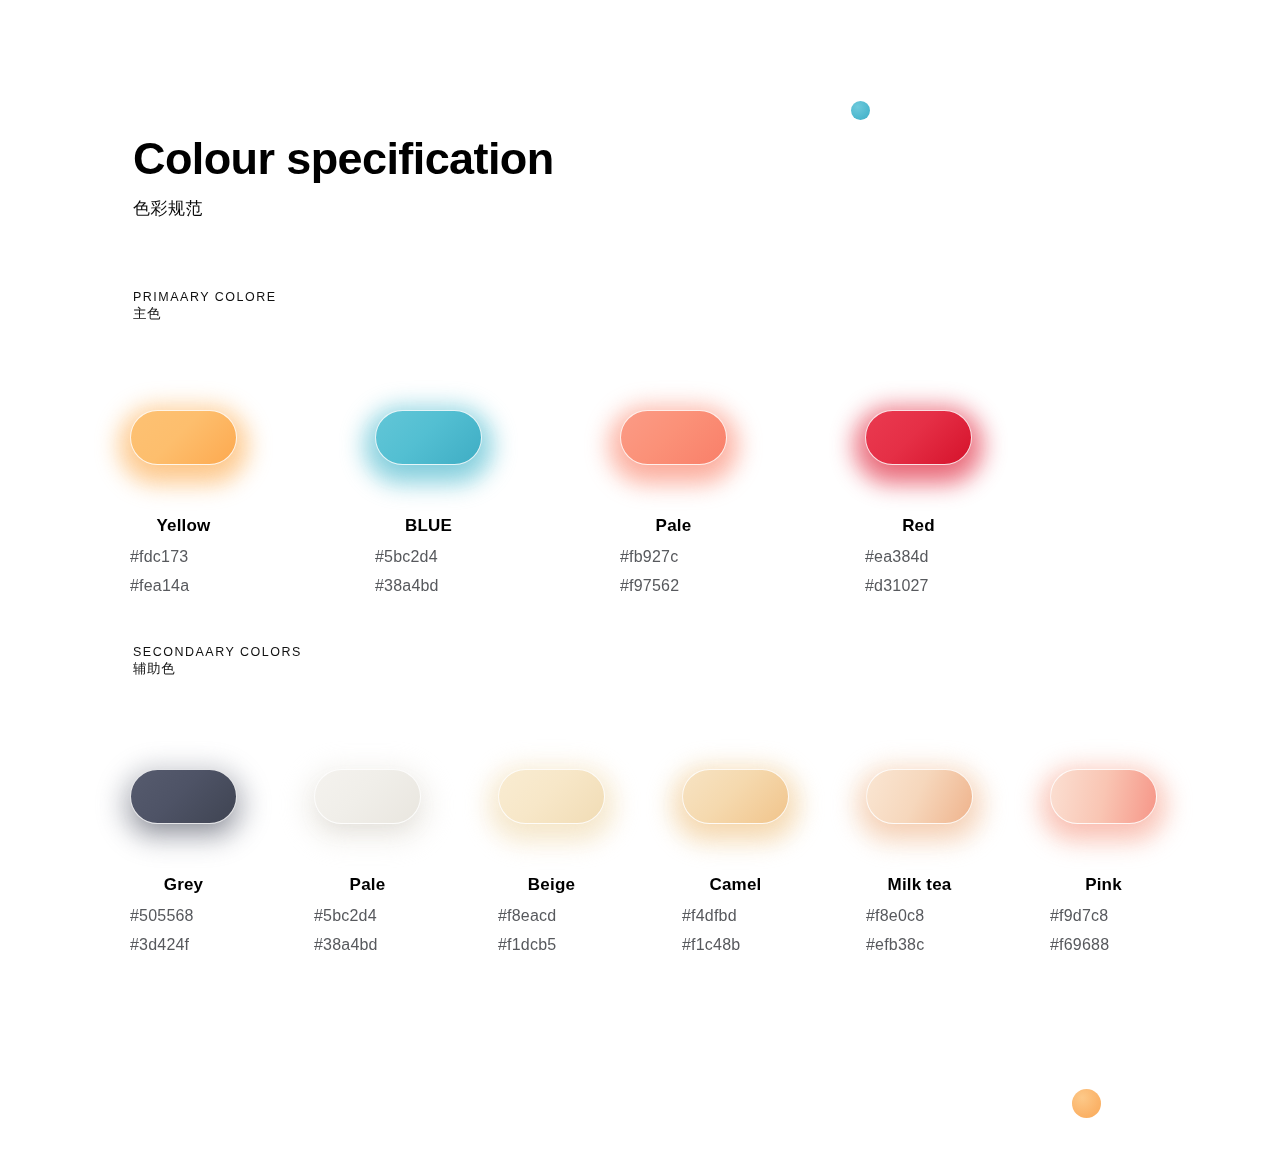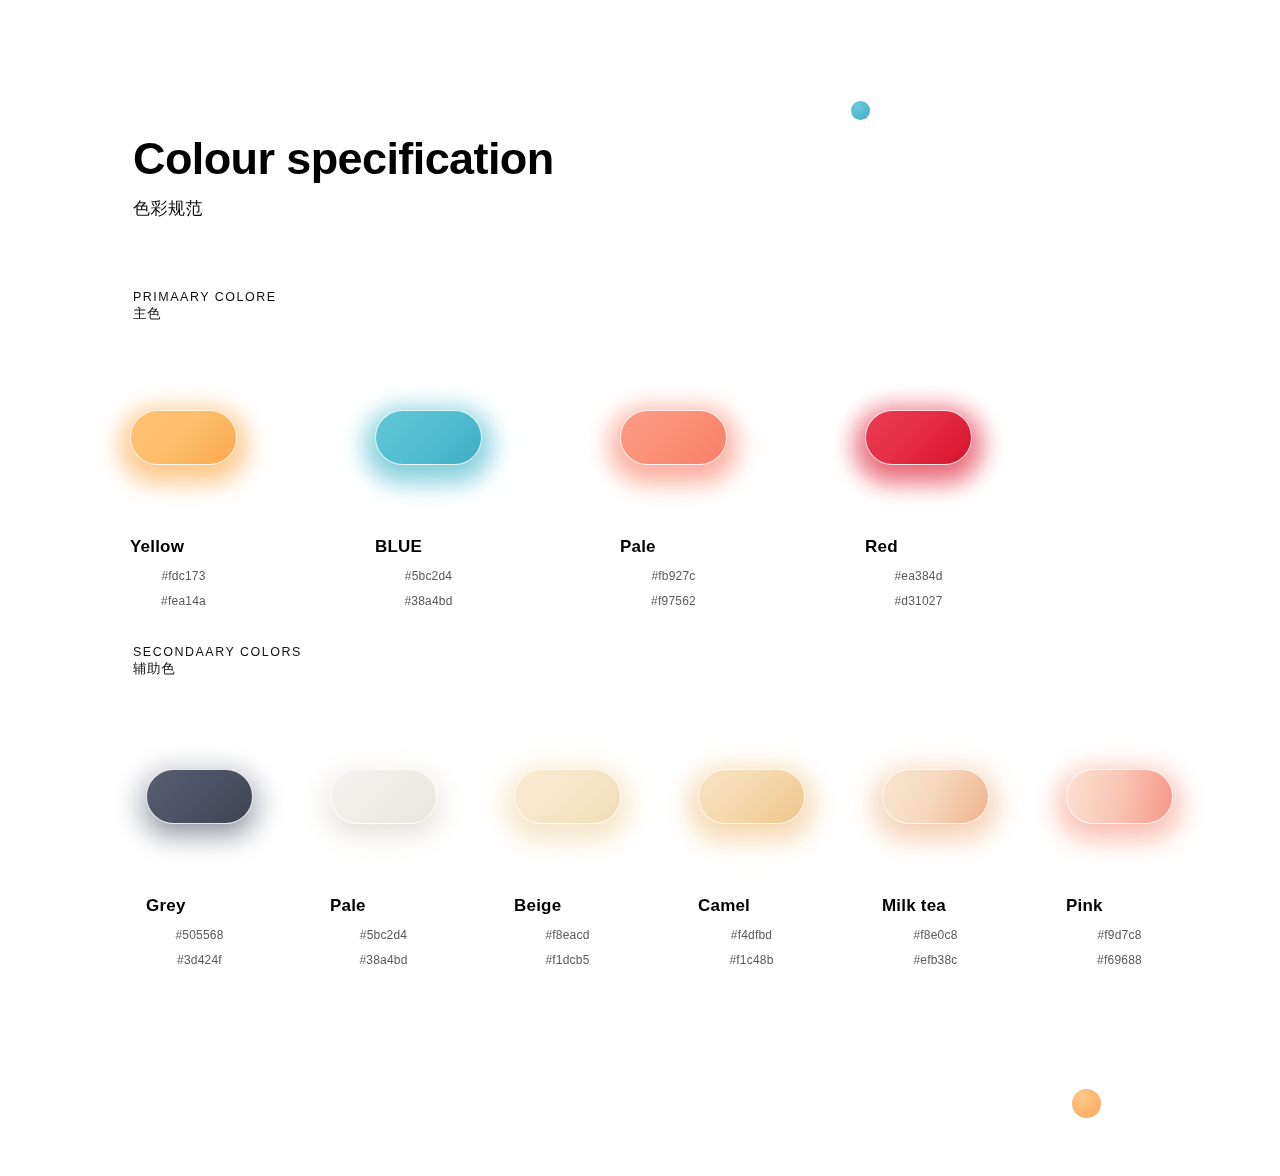--- a/index.html
+++ b/index.html
@@ -91,21 +91,21 @@
   
   .swatch-row {
     position: absolute;
     display: flex;
   }
   .swatch-row.primary {
     left: 130px;
     top: 410px;
   }
   .swatch-row.secondary {
-    left: 146px;
+    left: 130px;
     top: 769px;
   }
 
   .swatch {
     position: relative;
     width: 107px;
   }
   .swatch-row.primary .swatch   { margin-right: 138px; }
   .swatch-row.secondary .swatch { margin-right: 77px; }
   .swatch:last-child { margin-right: 0; }
@@ -126,29 +126,30 @@
     right: -14px;
     top: -6px;
     bottom: -22px;
     border-radius: 40px;
     z-index: -1;
     filter: blur(11px);
     opacity: 0.55;
   }
 
   .swatch-name {
+    text-align: center;
     font-size: 17px;
     font-weight: 700;
     color: #000000;
-    margin-top: 72px;
+    margin-top: 51px;
     letter-spacing: 0.2px;
   }
   .swatch-hex {
-    text-align: center;
-    font-size: 12px;
+    text-align: left;
+    font-size: 16px;
     font-weight: 400;
     color: #57595d;
     margin-top: 12px;
     letter-spacing: 0.2px;
   }
   .swatch-hex.second { margin-top: 11px; }
 
   
   .chip-yellow {
     background: linear-gradient(135deg, #fdc173 0%, #fdbe6d 45%, #fda94f 100%);

